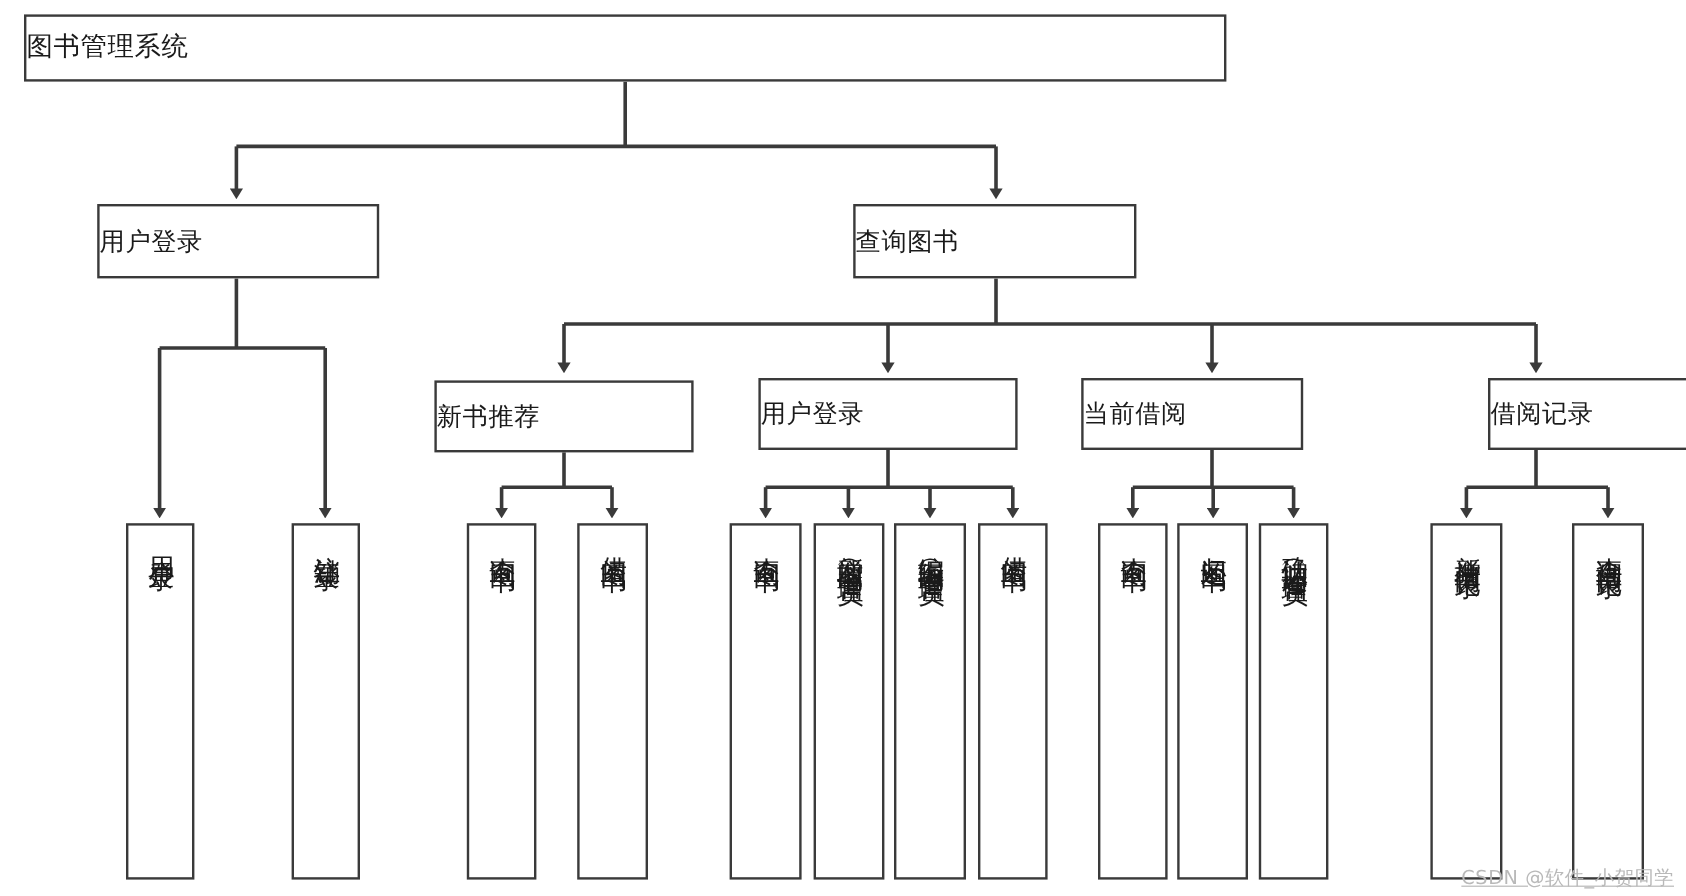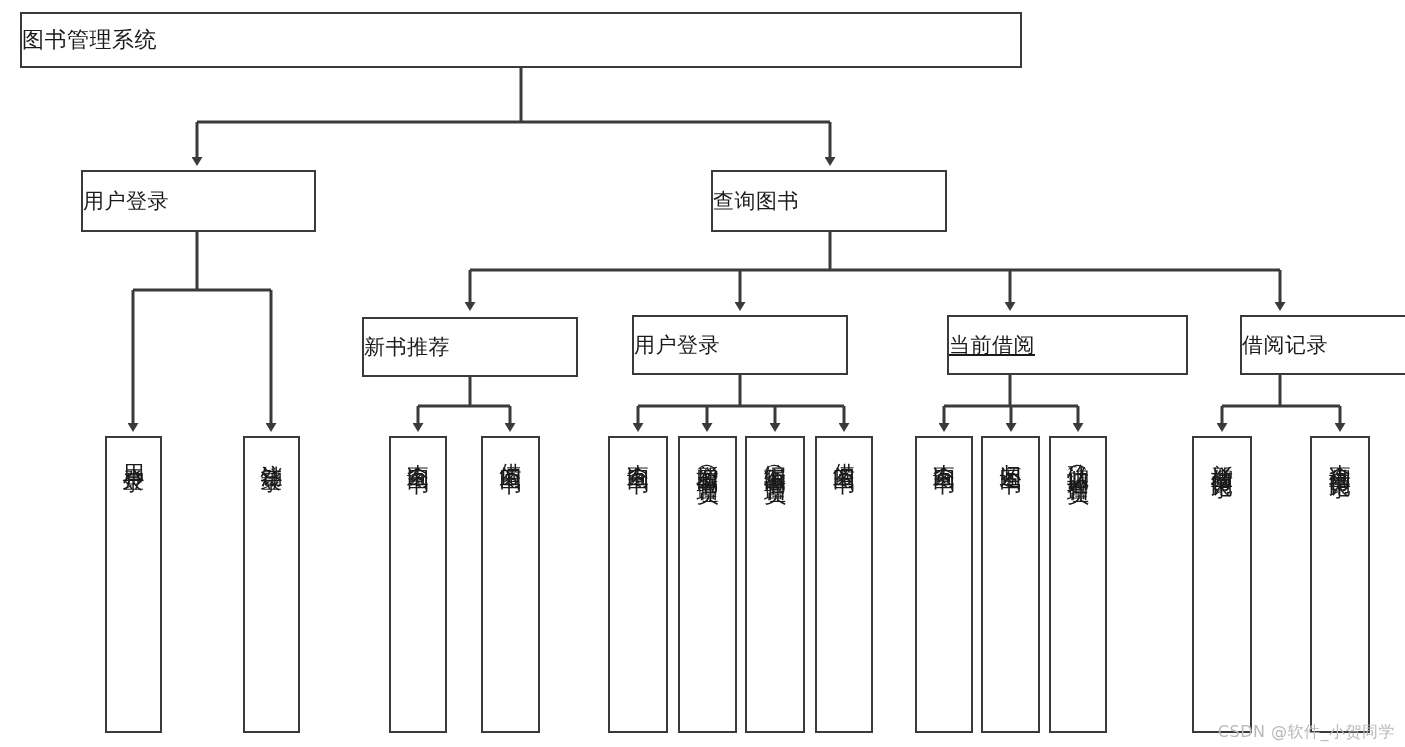--- a/index.html
+++ b/index.html
@@ -59,20 +59,21 @@
   .node.root .label { font-size: 22px; }
   .watermark {
     position: absolute;
     right: 10px;
     bottom: 4px;
     font-size: 16px;
     color: #b9b9b9;
     letter-spacing: 0.5px;
     white-space: nowrap;
     pointer-events: none;
+    text-decoration: underline;
   }
 </style>
 </head>
 <body>
 
 <div id="canvas">
 
   <svg id="wires" viewBox="0 0 1405 747" xmlns="http://www.w3.org/2000/svg">
     <defs>
       <marker id="arrow" markerWidth="9" markerHeight="11" refX="1" refY="5.5" orient="auto" markerUnits="userSpaceOnUse">
@@ -133,21 +134,21 @@
   <div class="node horiz" style="left:711px; top:170px; width:236px; height:62px;">
     <span class="label">查询图书</span>
   </div>
 
   <div class="node horiz" style="left:362px; top:317px; width:216px; height:60px;">
     <span class="label">新书推荐</span>
   </div>
   <div class="node horiz" style="left:632px; top:315px; width:216px; height:60px;">
     <span class="label">用户登录</span>
   </div>
-  <div class="node horiz" style="left:947px; top:315px; width:241px; height:60px;text-decoration:underline;">
+  <div class="node horiz" style="left:901px; top:315px; width:185px; height:60px;">
     <span class="label">当前借阅</span>
   </div>
   <div class="node horiz" style="left:1240px; top:315px; width:216px; height:60px;">
     <span class="label">借阅记录</span>
   </div>
 
   <div class="node vert" style="left:105px; top:436px; width:57px; height:297px;">
     <span class="label">用户登录</span>
   </div>
   <div class="node vert" style="left:243px; top:436px; width:57px; height:297px;">

